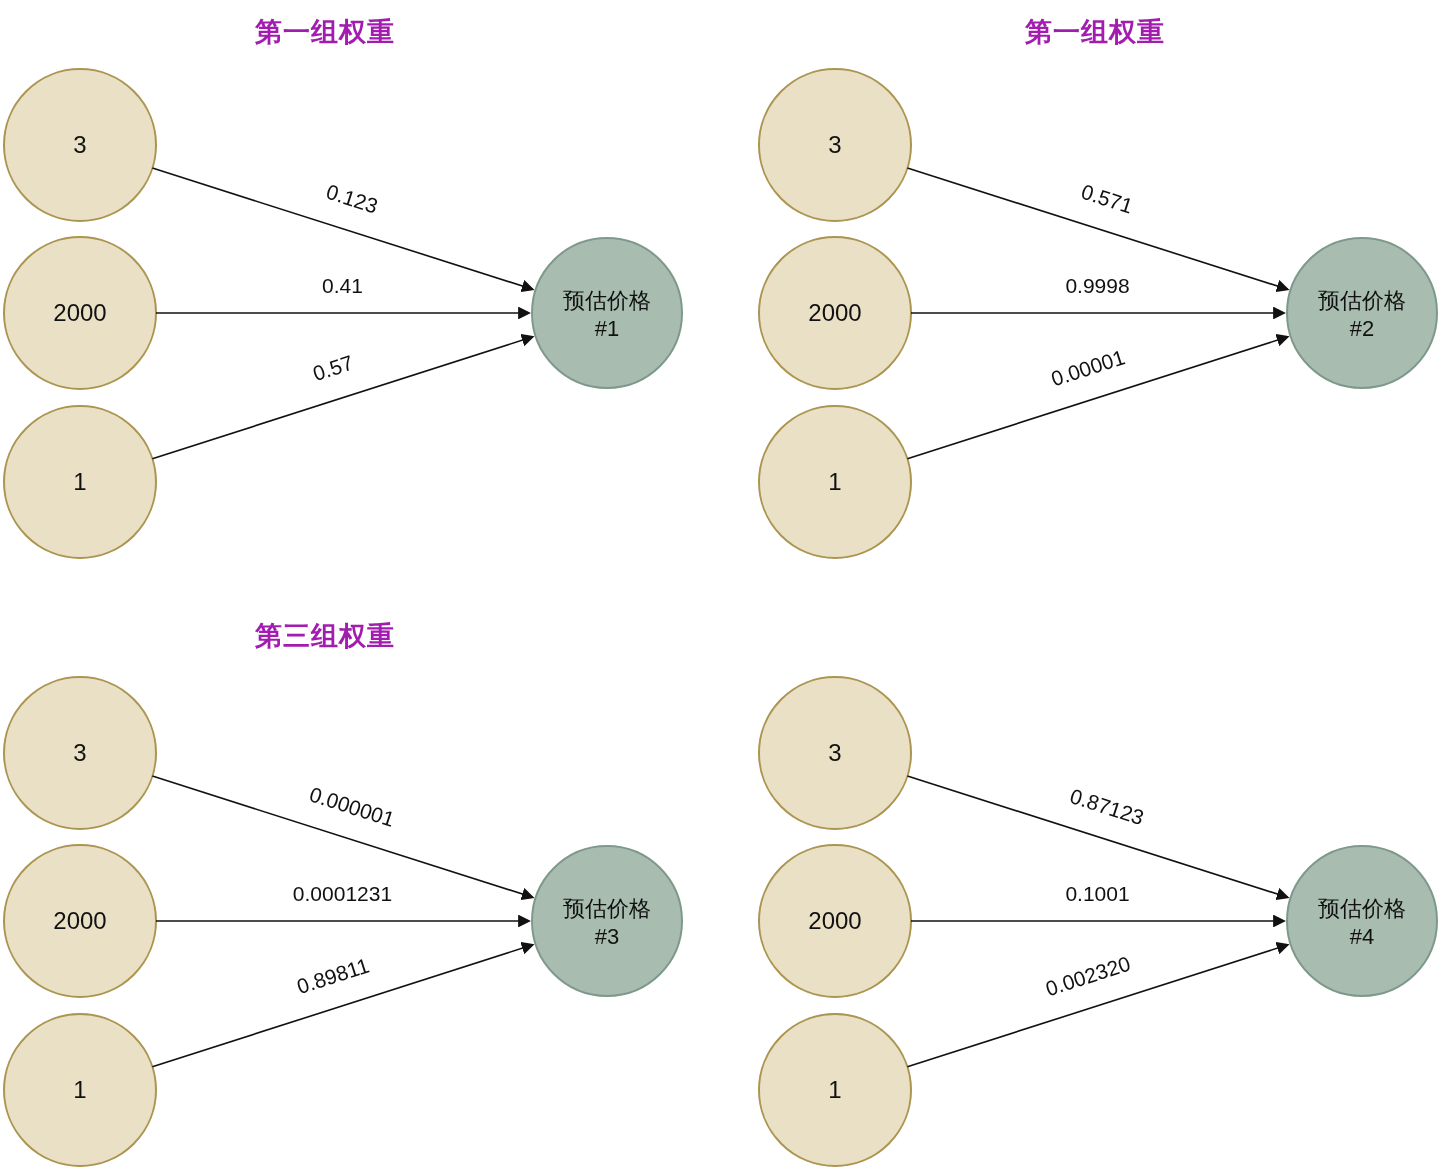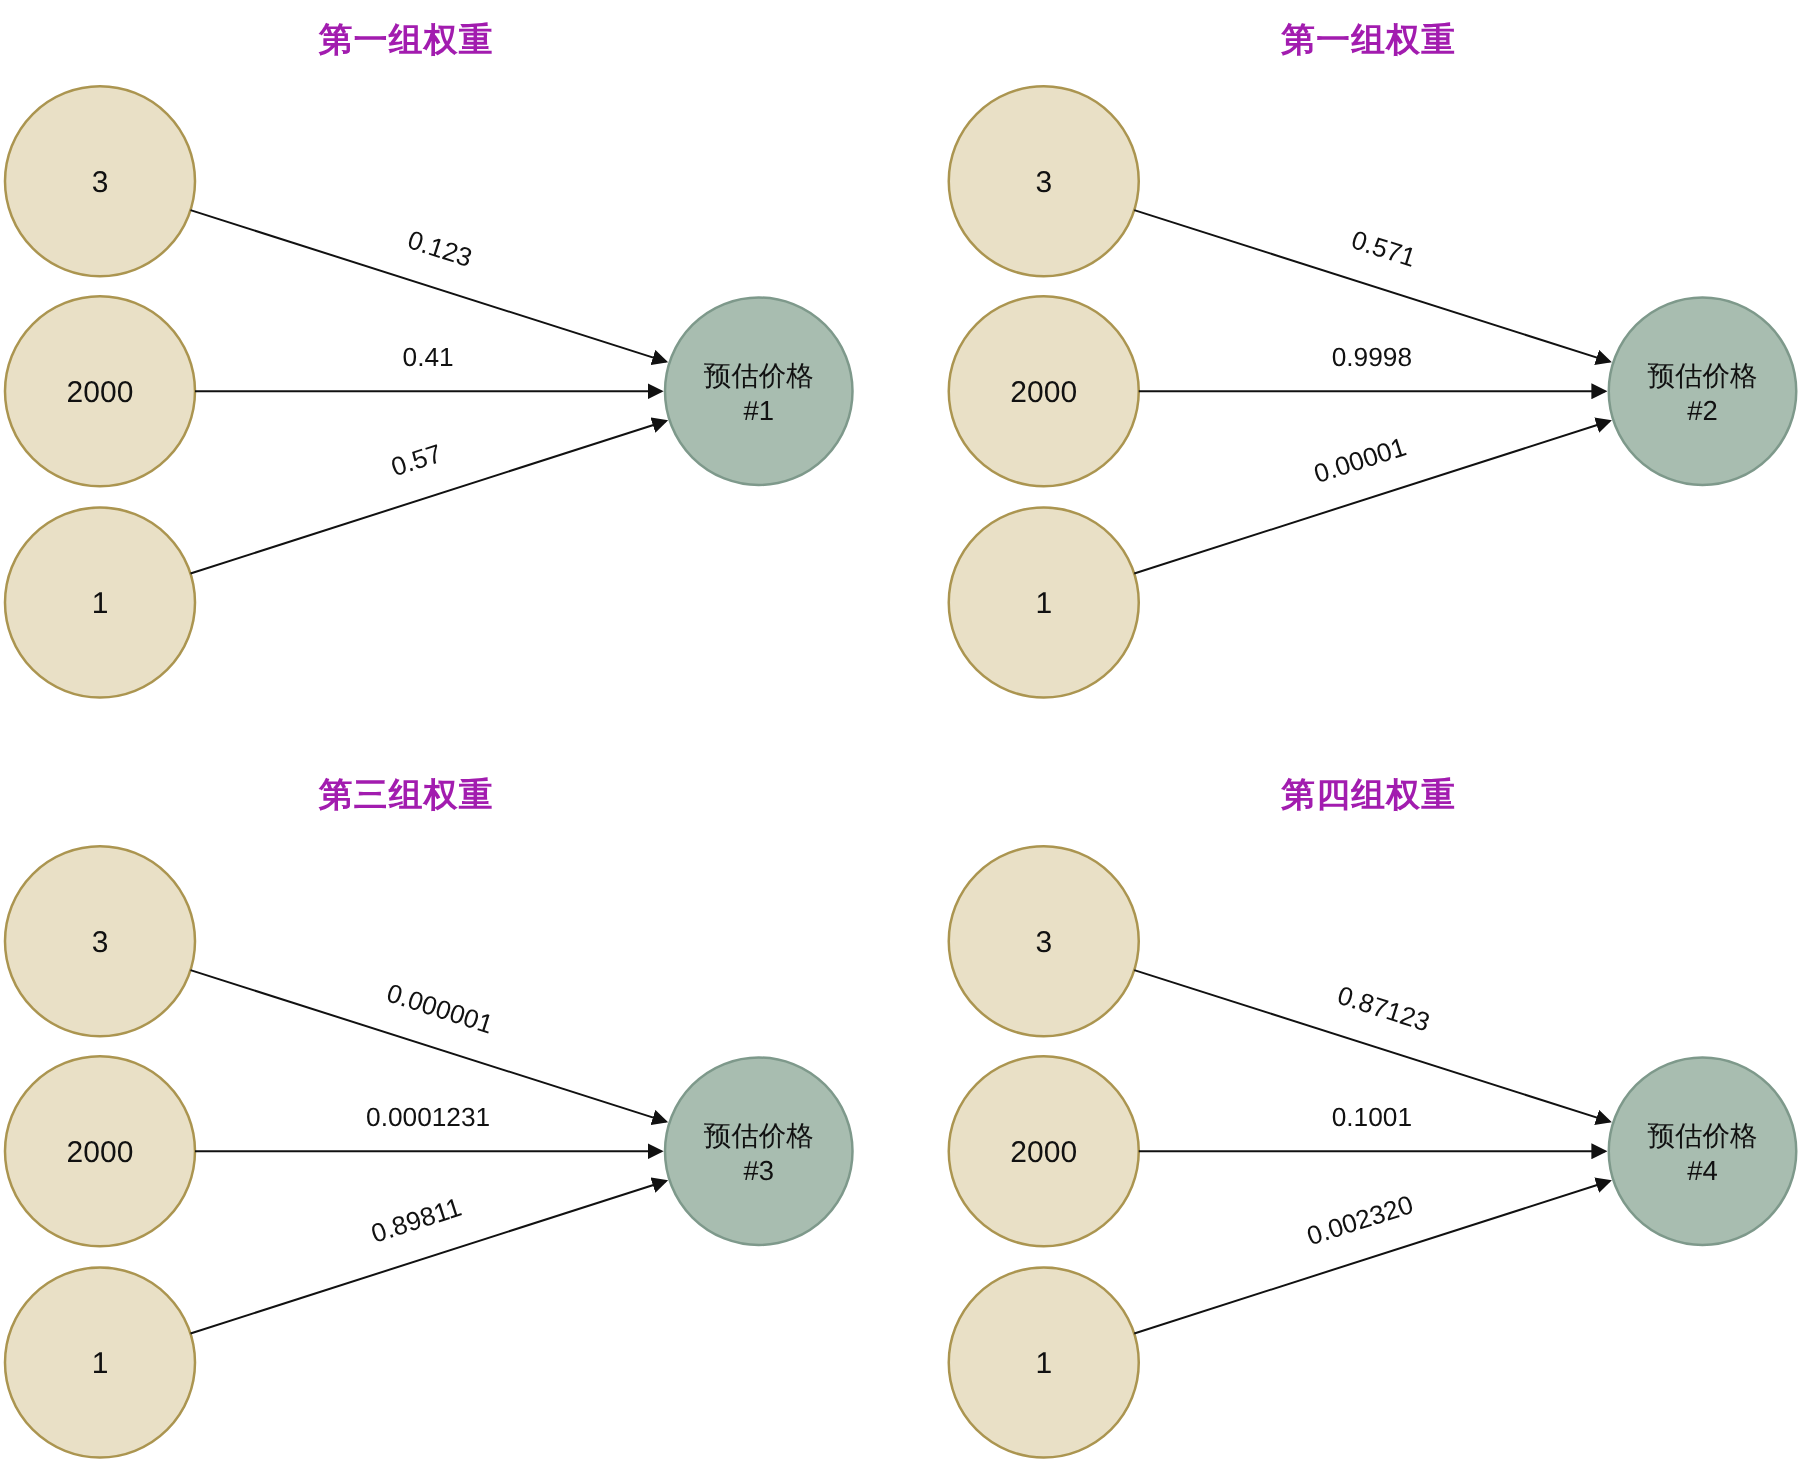--- a/index.html
+++ b/index.html
@@ -113,14 +113,13 @@
         <line x1="156.0" y1="313.0" x2="529.0" y2="313.0" stroke="#111111" stroke-width="1.6" marker-end="url(#arrowhead)"></line>
         <text x="342.5" y="293.0" text-anchor="middle" font-size="21" fill="#111111" transform="rotate(0.00 342.5 293.0)">0.1001</text>
         <line x1="152.4" y1="458.8" x2="532.7" y2="336.8" stroke="#111111" stroke-width="1.6" marker-end="url(#arrowhead)"></line>
         <text x="335.2" y="375.0" text-anchor="middle" font-size="21" fill="#111111" transform="rotate(-17.78 335.2 375.0)">0.002320</text>
       </g>
     </svg>
 
   <div class="panel-title t1">第一组权重</div>
   <div class="panel-title t2">第一组权重</div>
   <div class="panel-title t3">第三组权重</div>
-  <div class="panel-title t4">第四组权重</div>
 </div>
 
 </body></html>

